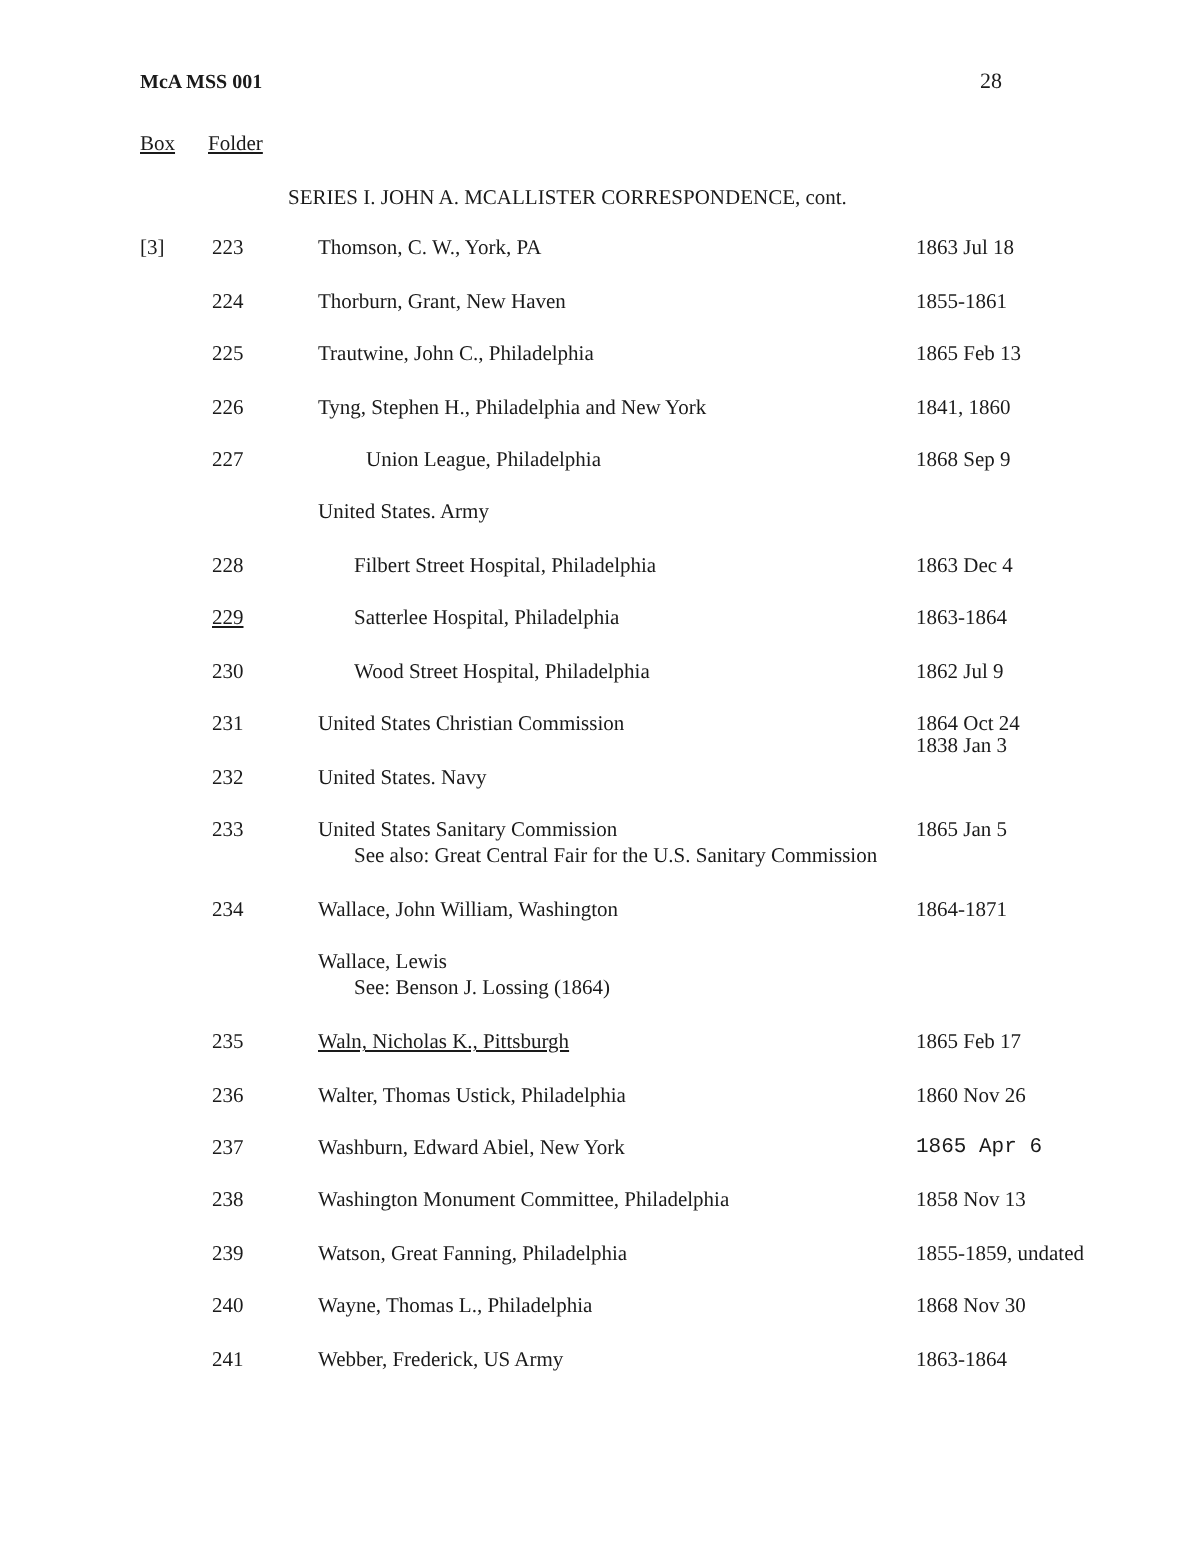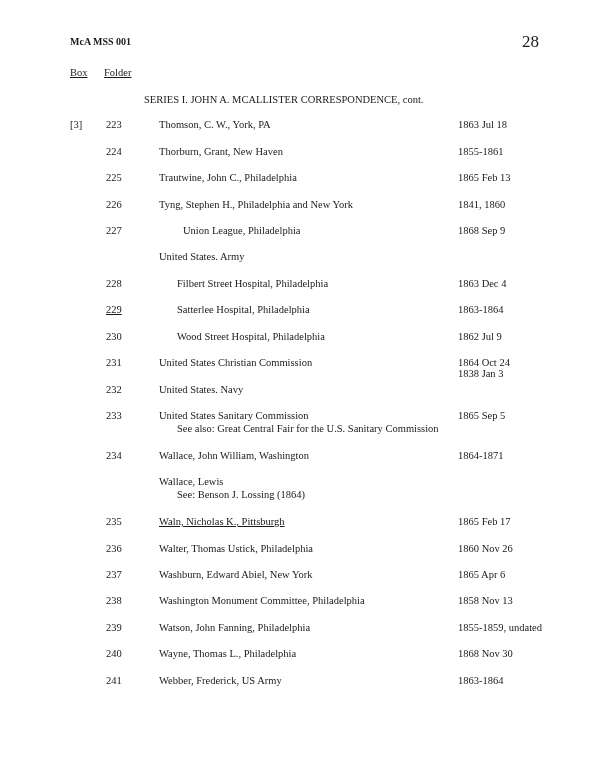--- a/index.html
+++ b/index.html
@@ -1,20 +1,20 @@
 <!DOCTYPE html>
 <html><head>
 <meta charset="utf-8">
 <style>
   html, body { margin:0; padding:0; background:#ffffff; }
   body { width:600px; height:776px; position:relative; overflow:hidden;
          font-family:"Liberation Serif","DejaVu Serif",serif; color:#1a1a1a; }
   .abs { position:absolute; white-space:nowrap; font-size:10.5px; line-height:13px; }
   .hdr-id { left:70px; top:35px; font-weight:bold; font-size:10px; }
-  .hdr-page { left:522px; top:35px; font-size:17px; }
+  .hdr-page { left:490px; top:35px; font-size:11px; }
   .colhdr { top:66px; text-decoration:underline; }
   .series { left:144px; top:93px; }
   .box { left:70px; }
   .folder { left:106px; }
   .title { left:159px; }
   .title.indent { left:177px; }
   .sub { left:177px; }
   .date { left:458px; }
 </style>
 </head>
@@ -84,21 +84,21 @@
     </div>
     <div>
       <span class="abs folder" style="top: 383px;">232</span>
       <span class="abs title" style="top: 383px;">United States. Navy</span>
       <span class="abs date" style="top: 367px;">1838 Jan 3</span>
     </div>
     <div>
       <span class="abs folder" style="top: 409px;">233</span>
       <span class="abs title" style="top: 409px;">United States Sanitary Commission</span>
       <span class="abs sub" style="top: 422px;">See also: Great Central Fair for the U.S. Sanitary Commission</span>
-      <span class="abs date" style="top: 409px;">1865 Sep 5</span>
+      <span class="abs date" style="top: 409px;">1865 Jan 5</span>
     </div>
     <div>
       <span class="abs folder" style="top: 449px;">234</span>
       <span class="abs title" style="top: 449px;">Wallace, John William, Washington</span>
       <span class="abs date" style="top: 449px;">1864-1871</span>
     </div>
     <div>
       <span class="abs title" style="top: 475px;">Wallace, Lewis</span>
       <span class="abs sub" style="top: 488px;">See: Benson J. Lossing (1864)</span>
     </div>
@@ -108,30 +108,30 @@
       <span class="abs date" style="top: 515px;">1865 Feb 17</span>
     </div>
     <div>
       <span class="abs folder" style="top: 542px;">236</span>
       <span class="abs title" style="top: 542px;">Walter, Thomas Ustick, Philadelphia</span>
       <span class="abs date" style="top: 542px;">1860 Nov 26</span>
     </div>
     <div>
       <span class="abs folder" style="top: 568px;">237</span>
       <span class="abs title" style="top: 568px;">Washburn, Edward Abiel, New York</span>
-      <span class="abs date" style="top: 568px;">1865 Apr 6</span>
+      <span class="abs date" style="top: 568px; font-family: Liberation Mono, monospace;">1865 Apr 6</span>
     </div>
     <div>
       <span class="abs folder" style="top: 594px;">238</span>
       <span class="abs title" style="top: 594px;">Washington Monument Committee, Philadelphia</span>
       <span class="abs date" style="top: 594px;">1858 Nov 13</span>
     </div>
     <div>
       <span class="abs folder" style="top: 621px;">239</span>
-      <span class="abs title" style="top: 621px;">Watson, John Fanning, Philadelphia</span>
+      <span class="abs title" style="top: 621px;">Watson, Great Fanning, Philadelphia</span>
       <span class="abs date" style="top: 621px;">1855-1859, undated</span>
     </div>
     <div>
       <span class="abs folder" style="top: 647px;">240</span>
       <span class="abs title" style="top: 647px;">Wayne, Thomas L., Philadelphia</span>
       <span class="abs date" style="top: 647px;">1868 Nov 30</span>
     </div>
     <div>
       <span class="abs folder" style="top: 674px;">241</span>
       <span class="abs title" style="top: 674px;">Webber, Frederick, US Army</span>

